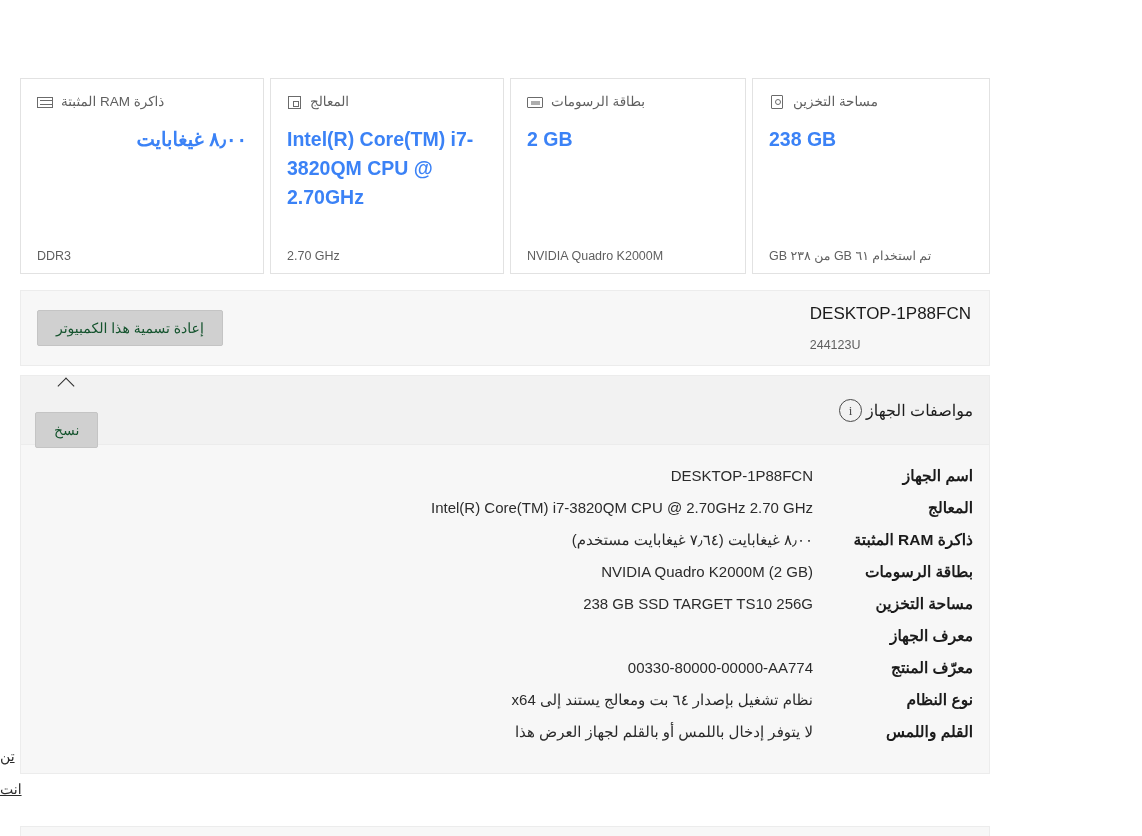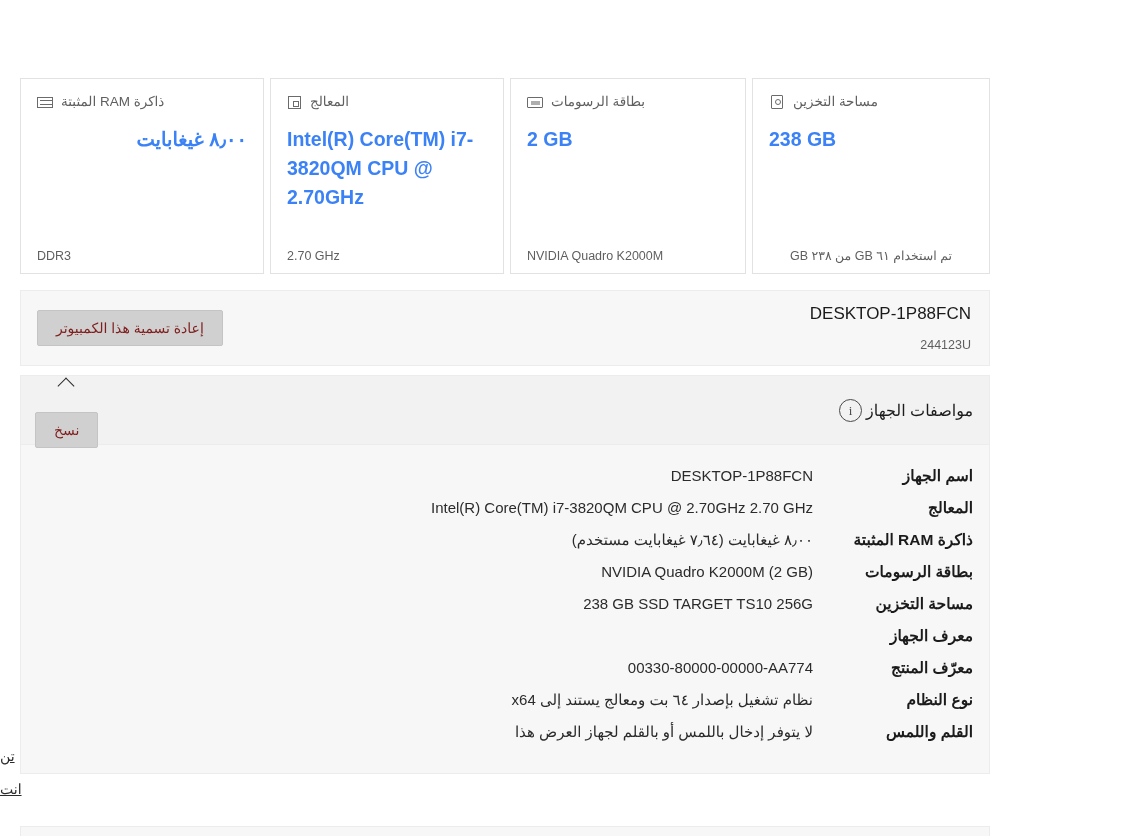--- a/index.html
+++ b/index.html
@@ -135,21 +135,21 @@
   .card-sub {
     position: absolute;
     bottom: 10px;
     left: 16px;
     right: 16px;
     font-size: 12.5px;
     color: #5f5f5f;
     text-align: left;
     direction: ltr;
   }
-  .card.storage .card-sub { direction: rtl; text-align: center; }
+  .card.storage .card-sub { direction: rtl; text-align: left; }
 
   
   .rename-row {
     position: absolute;
     top: 290px;
     right: 152px;
     width: 970px;
     height: 76px;
     background: #f7f7f7;
     border: 1px solid #ececec;
@@ -166,27 +166,27 @@
   .pc-name {
     font-size: 17px;
     color: #1b1b1b;
     direction: ltr;
     text-align: right;
   }
   .pc-sub {
     font-size: 12.5px;
     color: #5f5f5f;
     direction: ltr;
-    text-align: right;
+    text-align: left;
     margin-top: 14px;
   }
   .btn {
     background: #d0d0d0;
     border: 1px solid #c4c4c4;
-    color: #7f1d1d;
+    color: #14532d;
     font-size: 14px;
     font-family: "Liberation Sans", sans-serif;
     padding: 9px 18px;
     cursor: pointer;
     border-radius: 2px;
   }
 
   
   .specs-panel {
     position: absolute;

